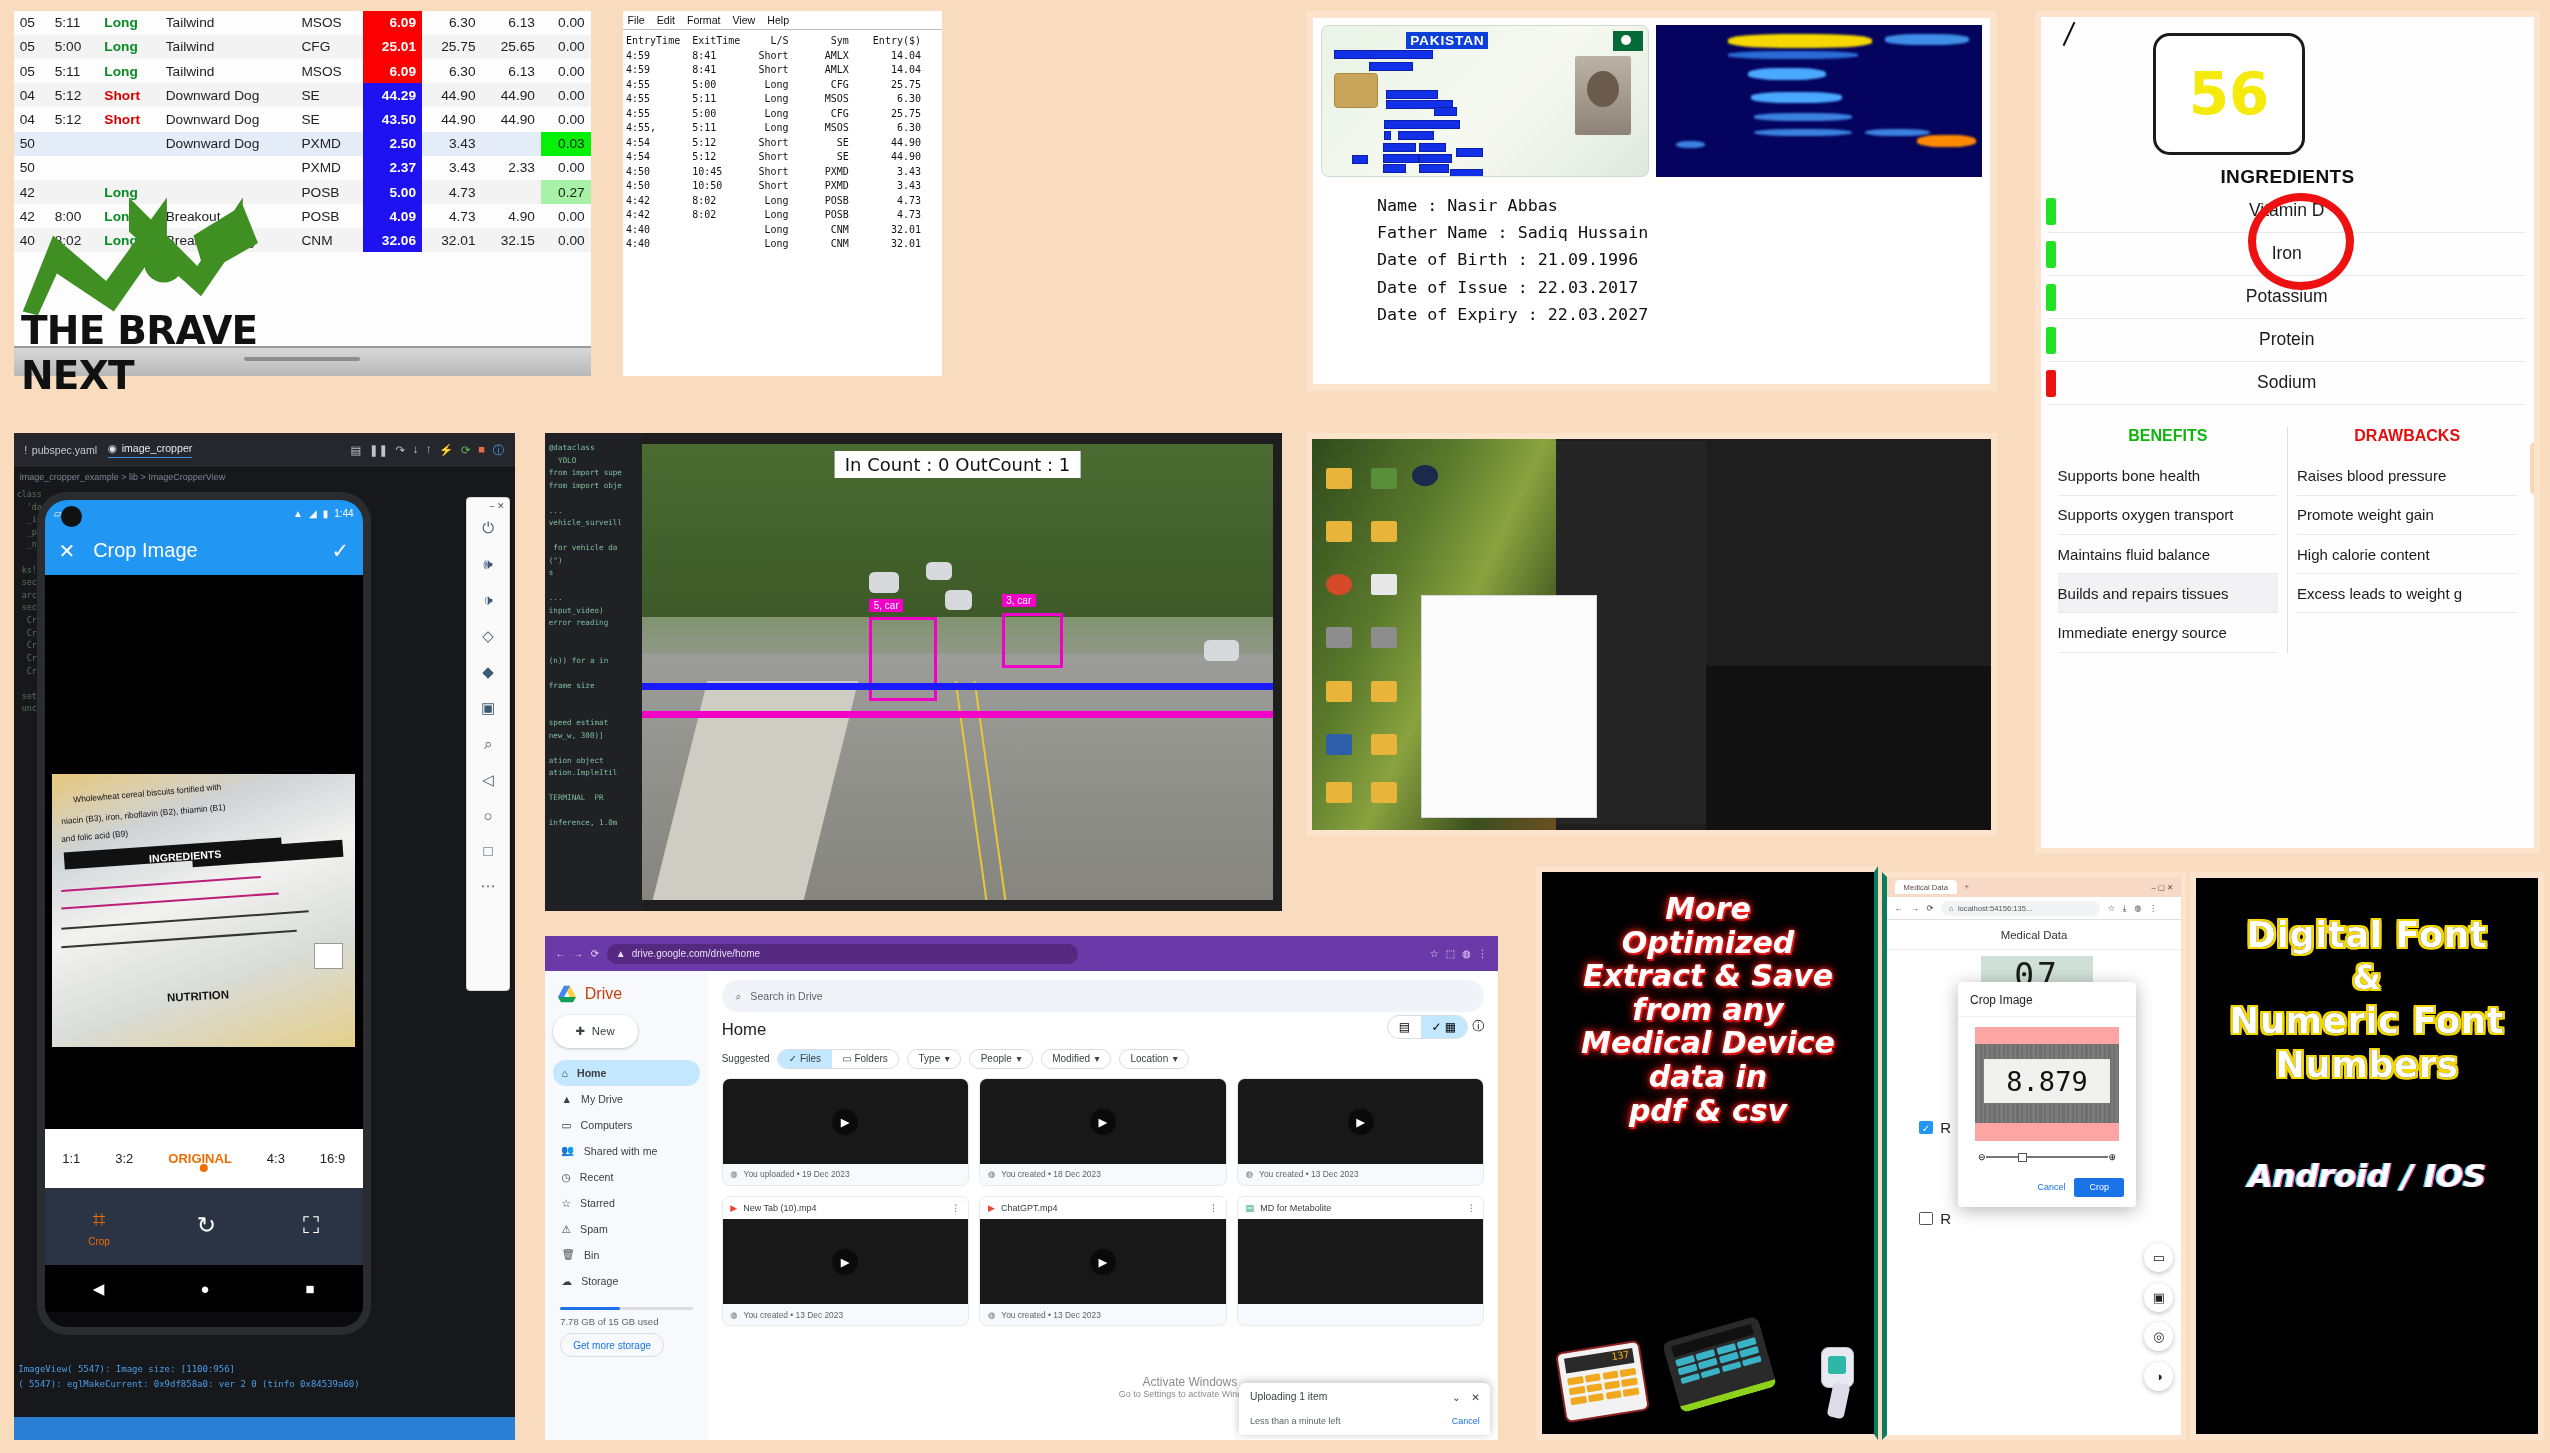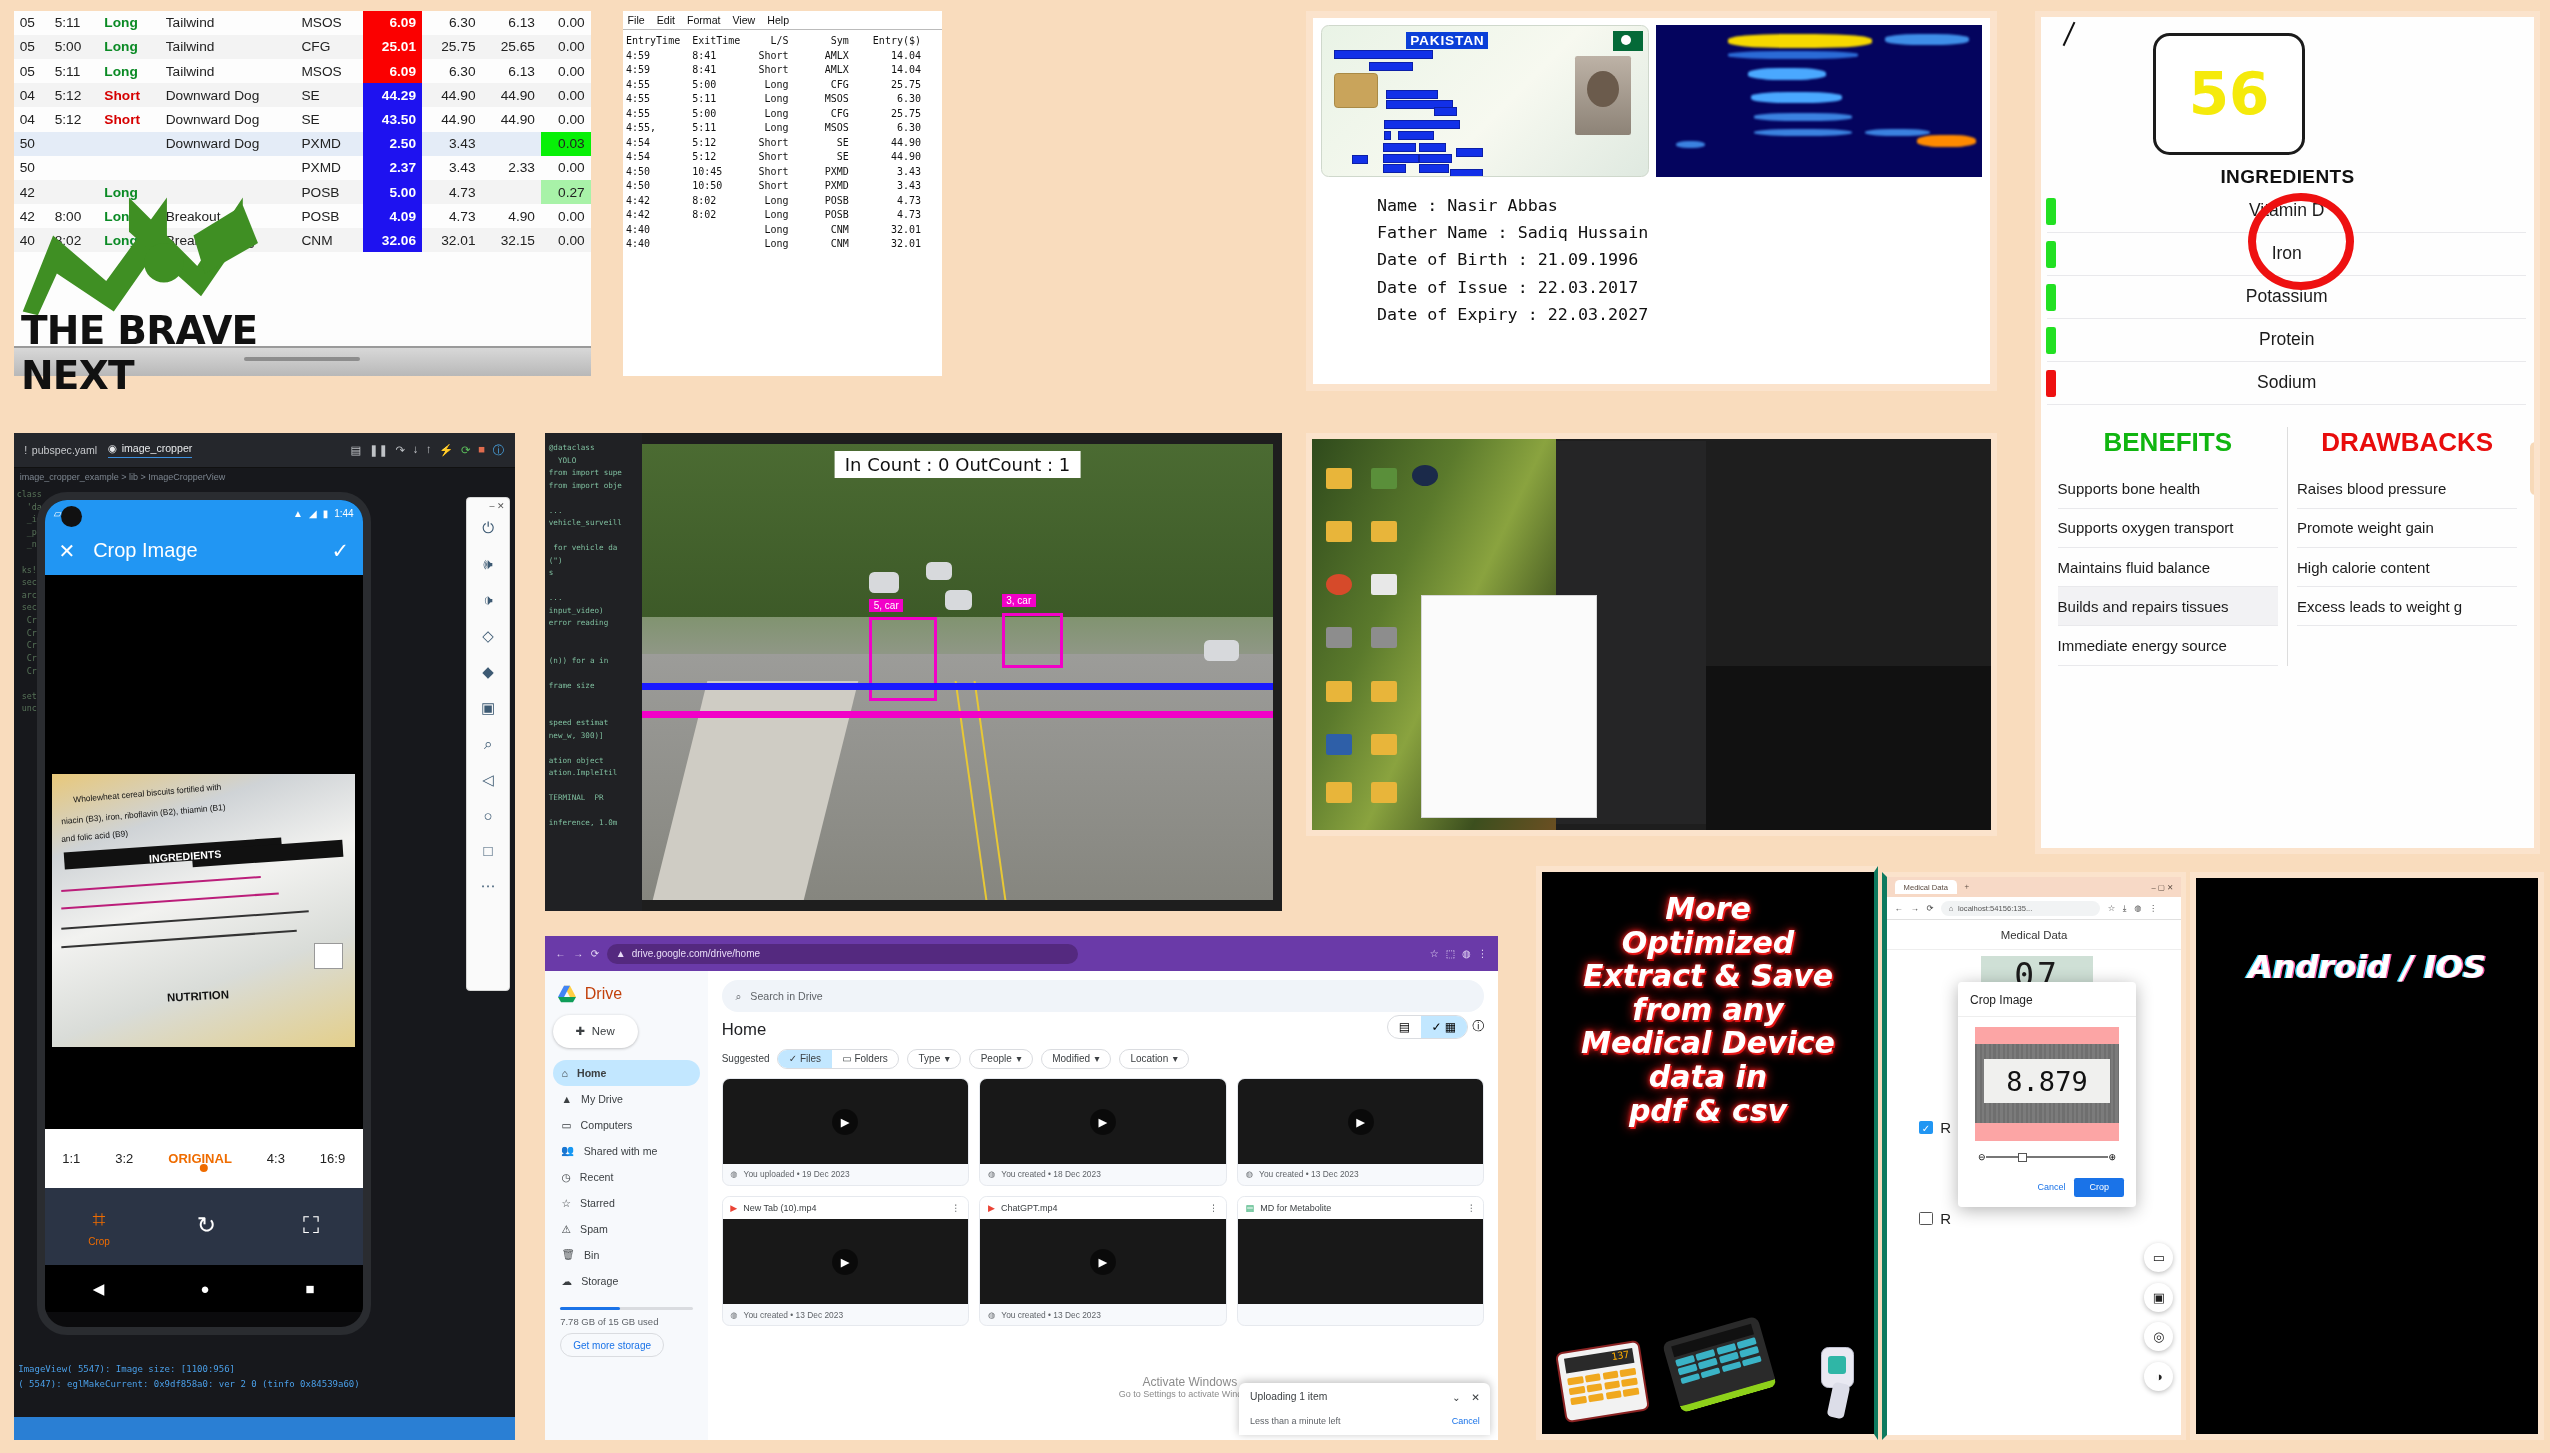--- a/index.html
+++ b/index.html
@@ -75,21 +75,21 @@
      font-size:19px; font-weight:800; color:#111; letter-spacing:0.4px; }
   .nu-list { position:absolute; left:6px; right:7.6px; top:173px; }
   .nu-row { position:relative; height:43px; display:flex; align-items:center;
      justify-content:center; border-bottom:0.8px solid #e9e9ec; font-size:17.5px; color:#1b1b1b; }
   .nu-tag { position:absolute; left:-1.5px; top:8.4px; width:10.6px; height:27px; border-radius:2.3px; }
   .nu-circle { position:absolute; left:207px; top:176px; width:106px; height:97px;
      border:8.4px solid #ee1111; border-radius:50%; pointer-events:none; }
   .nu-bd { position:absolute; left:7.6px; right:7.6px; top:410px; display:flex; }
   .nu-col { flex:1; padding:0 9px; }
   .nu-col + .nu-col { border-left:0.8px solid #ddd; }
-  .nu-h { text-align:center; font-size:26px; font-weight:800; margin-bottom:12px; }
+  .nu-h { text-align:center; font-size:16px; font-weight:800; margin-bottom:12px; }
   .nu-h.ben { color:#10b510; }
   .nu-h.dra { color:#e80d0d; }
   .nu-item { font-size:15px; color:#1b1b1b; padding:10.6px 0; border-bottom:0.8px solid #e9e9ec;
      white-space:nowrap; overflow:hidden; }
   .nu-item.sel { background:#f2f2f4; }
   .nu-thumbtab { position:absolute; right:-6.8px; top:425px; width:10.6px; height:53px;
      background:#f7d9b8; border-radius:5.3px 0 0 5.3px; }
 
   
   #p-android { left: 13.7px; top: 433px; width: 501px; height: 1007px; background: #17181c; }
@@ -1068,17 +1068,23 @@
 
     <div class="md-fabs">
       <div class="md-fab">▭</div>
       <div class="md-fab">▣</div>
       <div class="md-fab">◎</div>
       <div class="md-fab">◑</div>
     </div>
   </div>
 
   <div class="panel" id="p-digital">
+    <div class="dg-t">
+      <div>Digital Font</div>
+      <div class="dg-amp">&amp;</div>
+      <div>Numeric Font</div>
+      <div>Numbers</div>
+    </div>
     <div class="dg-os">Android / IOS</div>
   </div>
 
 </div>
 
 
 </body></html>

